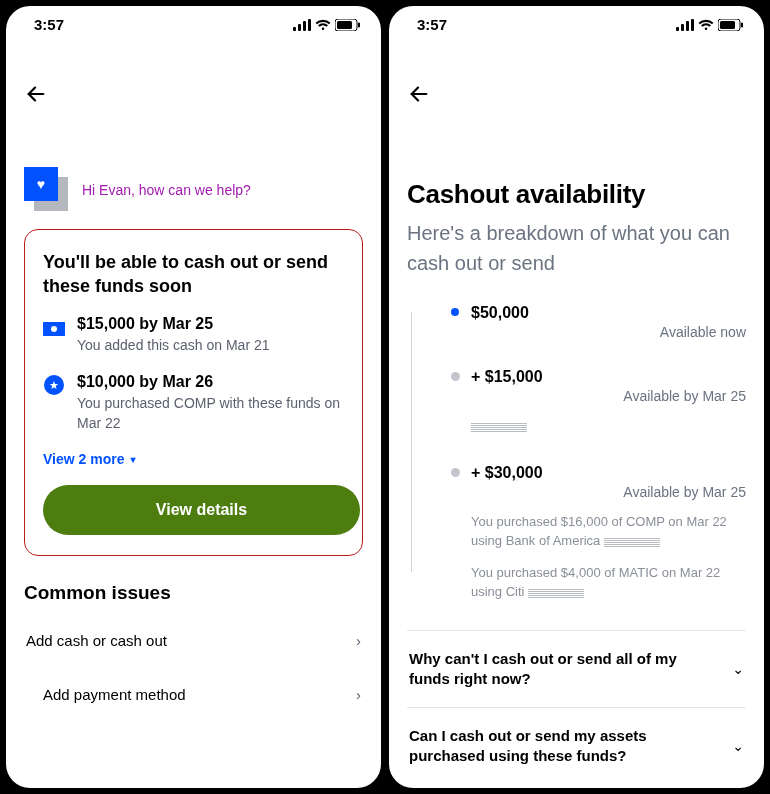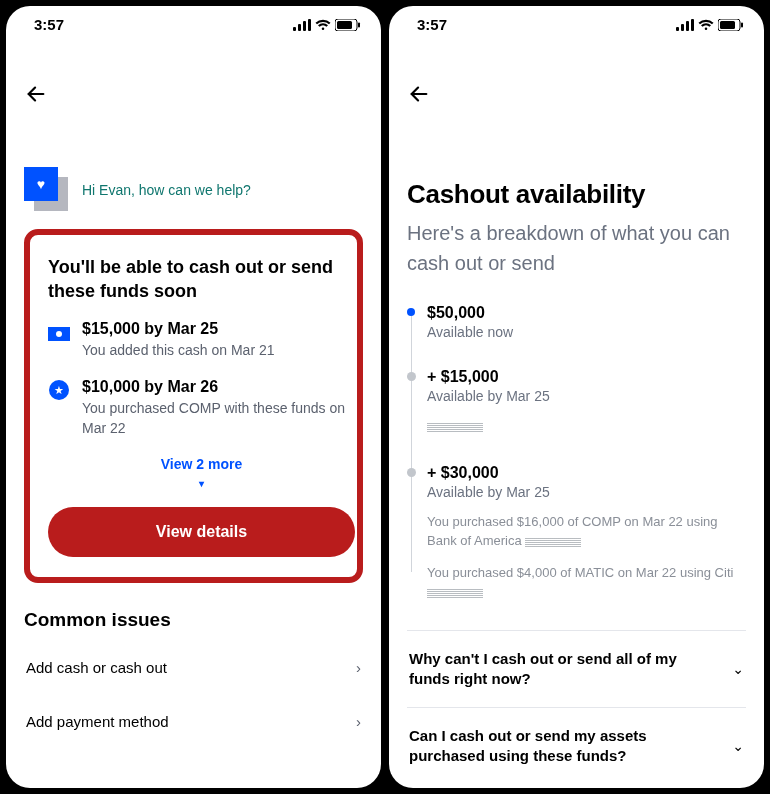--- a/index.html
+++ b/index.html
@@ -36,57 +36,57 @@
 
   .content { padding: 0 18px 18px 18px; overflow: hidden; flex:1; }
 
   
   .support-header { display:flex; align-items:center; gap:14px; margin: 12px 0 18px 0; }
   .support-icon-wrap { position:relative; width:44px; height:44px; }
   .support-blue { position:absolute; top:0; left:0; width:34px; height:34px; background:#0052ff; display:flex; align-items:center; justify-content:center; }
   .support-gray { position:absolute; right:0; bottom:0; width:34px; height:34px; background:#b5b7bf; }
   .heart { color:#fff; font-size:14px; }
   .support-title { font-size:26px; font-weight:700; }
-  .support-sub { font-size:14px; color:#0f766e; margin-top:2px; }
-
-  .card { border:6px solid #b91c1c; border-radius:14px; padding:20px 2px 20px 18px; }
+  .support-sub { font-size:14px; color:#a21caf; margin-top:2px; }
+
+  .card { border:1px solid #b91c1c; border-radius:14px; padding:20px 2px 20px 18px; }
   .card-title { font-size:18px; font-weight:700; line-height:1.35; margin-bottom:16px; }
 
   .fund-row { display:flex; gap:12px; margin-bottom:18px; }
   .fund-icon { width:22px; height:22px; flex-shrink:0; display:flex; align-items:center; justify-content:center; margin-top:1px; }
   .cash-icon { background:#0052ff; width:22px; height:14px; margin-top:4px; position:relative; display:flex; align-items:center; justify-content:center; }
   .cash-dot { width:6px; height:6px; background:#fff; border-radius:50%; }
   .star-icon { width:20px; height:20px; border-radius:50%; background:#0052ff; color:#fff; font-size:11px; display:flex; align-items:center; justify-content:center; }
   .fund-amount { font-size:16px; font-weight:700; }
   .fund-desc { font-size:14px; color:#5b616e; margin-top:3px; line-height:1.4; }
 
-  .view-more { color:#0052ff; font-size:14px; font-weight:600; display:flex; align-items:center; gap:6px; margin-bottom:18px; cursor:pointer;flex-direction:column; }
+  .view-more { color:#0052ff; font-size:14px; font-weight:600; display:flex; align-items:center; gap:6px; margin-bottom:18px; cursor:pointer; }
   .chevron-down-sm { font-size:10px; }
 
-  .primary-btn { background:#b91c1c; color:#fff; border:none; width:100%; border-radius:999px; padding:16px 0; font-size:16px; font-weight:600; cursor:pointer; }
+  .primary-btn { background:#4d7c0f; color:#fff; border:none; width:100%; border-radius:999px; padding:16px 0; font-size:16px; font-weight:600; cursor:pointer; }
 
   .section-title { font-size:19px; font-weight:700; margin:26px 0 10px 0; }
   .issue-row { display:flex; justify-content:space-between; align-items:center; padding:18px 2px; font-size:15px; cursor:pointer;text-align:right; }
-  .issue-sep { border-top:1px solid transparent; }
+  .issue-sep { border-top:1px solid transparent;margin-left:17px; }
   .chev-right { color:#5b616e; }
 
   
   .page-title { font-size:26px; font-weight:700; margin: 24px 0 8px 0; letter-spacing:-0.3px; }
   .page-sub { font-size:20px; color:#6b7280; line-height:1.5; margin-bottom:26px; }
 
   .timeline { position:relative; padding-left:20px; }
   .timeline::before {
     content:""; position:absolute; left:4px; top:8px; bottom:30px;
     width:1px; background:#d1d5db;
   }
-  .t-item { position:relative; margin-bottom:28px; }
+  .t-item { position:relative; margin-bottom:28px;margin-left:44px; }
   .t-dot { position:absolute; left:-20px; top:4px; width:9px; height:9px; border-radius:50%; background:#c2c6cc; }
   .t-dot.active { background:#0052ff; width:8px; height:8px; }
   .t-amount { font-size:16px; font-weight:700; }
-  .t-avail { font-size:14px; color:#6b7280; margin-top:2px; }
+  .t-avail { font-size:14px; color:#6b7280; margin-top:2px;text-align:right; }
   .t-note { font-size:13px; color:#8a8f98; margin-top:12px; line-height:1.5; }
   .redact { display:inline-block; width:56px; height:10px; vertical-align:middle; position:relative; }
   .redact::after { content:""; position:absolute; inset:0; background:repeating-linear-gradient(0deg,#9aa0a6 0 1px,transparent 1px 2px); opacity:.7; }
 
   .faq-row { border-top:1px solid #e4e6eb; padding:18px 2px; display:flex; justify-content:space-between; align-items:center; gap:12px; cursor:pointer; }
   .faq-q { font-size:15px; font-weight:700; line-height:1.35; flex:1; }
   .chev-down { font-size:14px; }
 </style>
 </head>
 <body>

